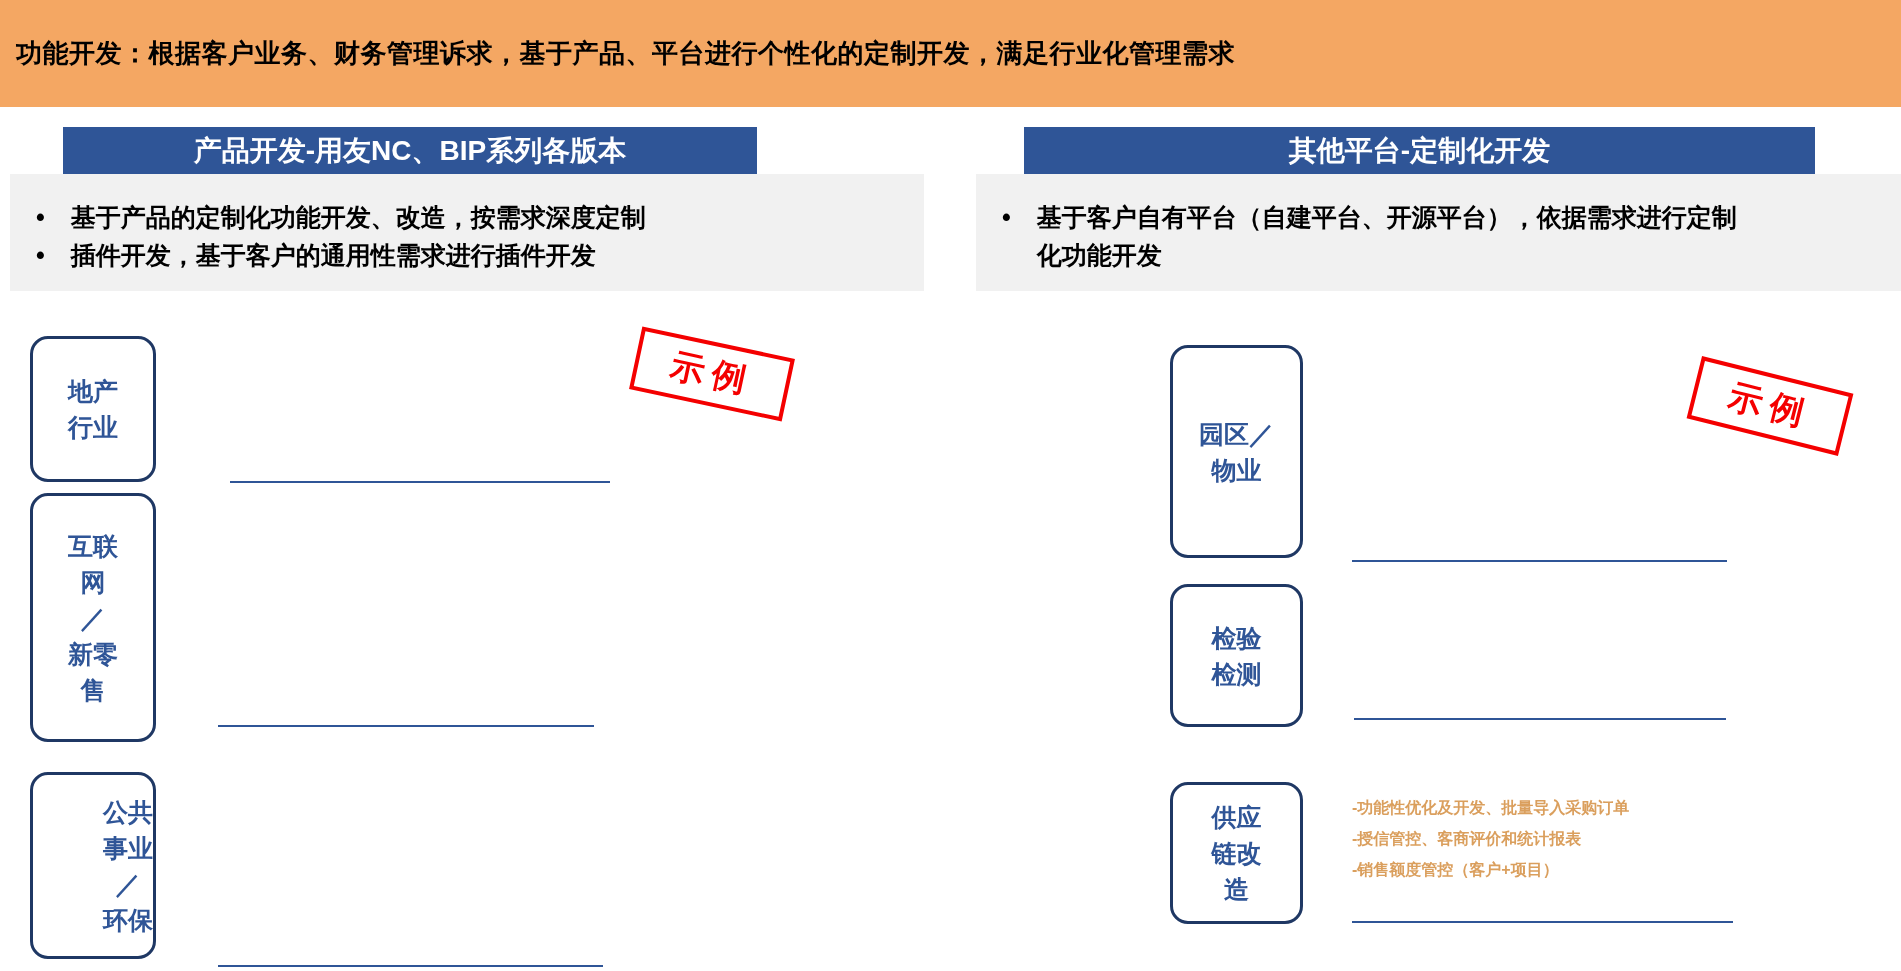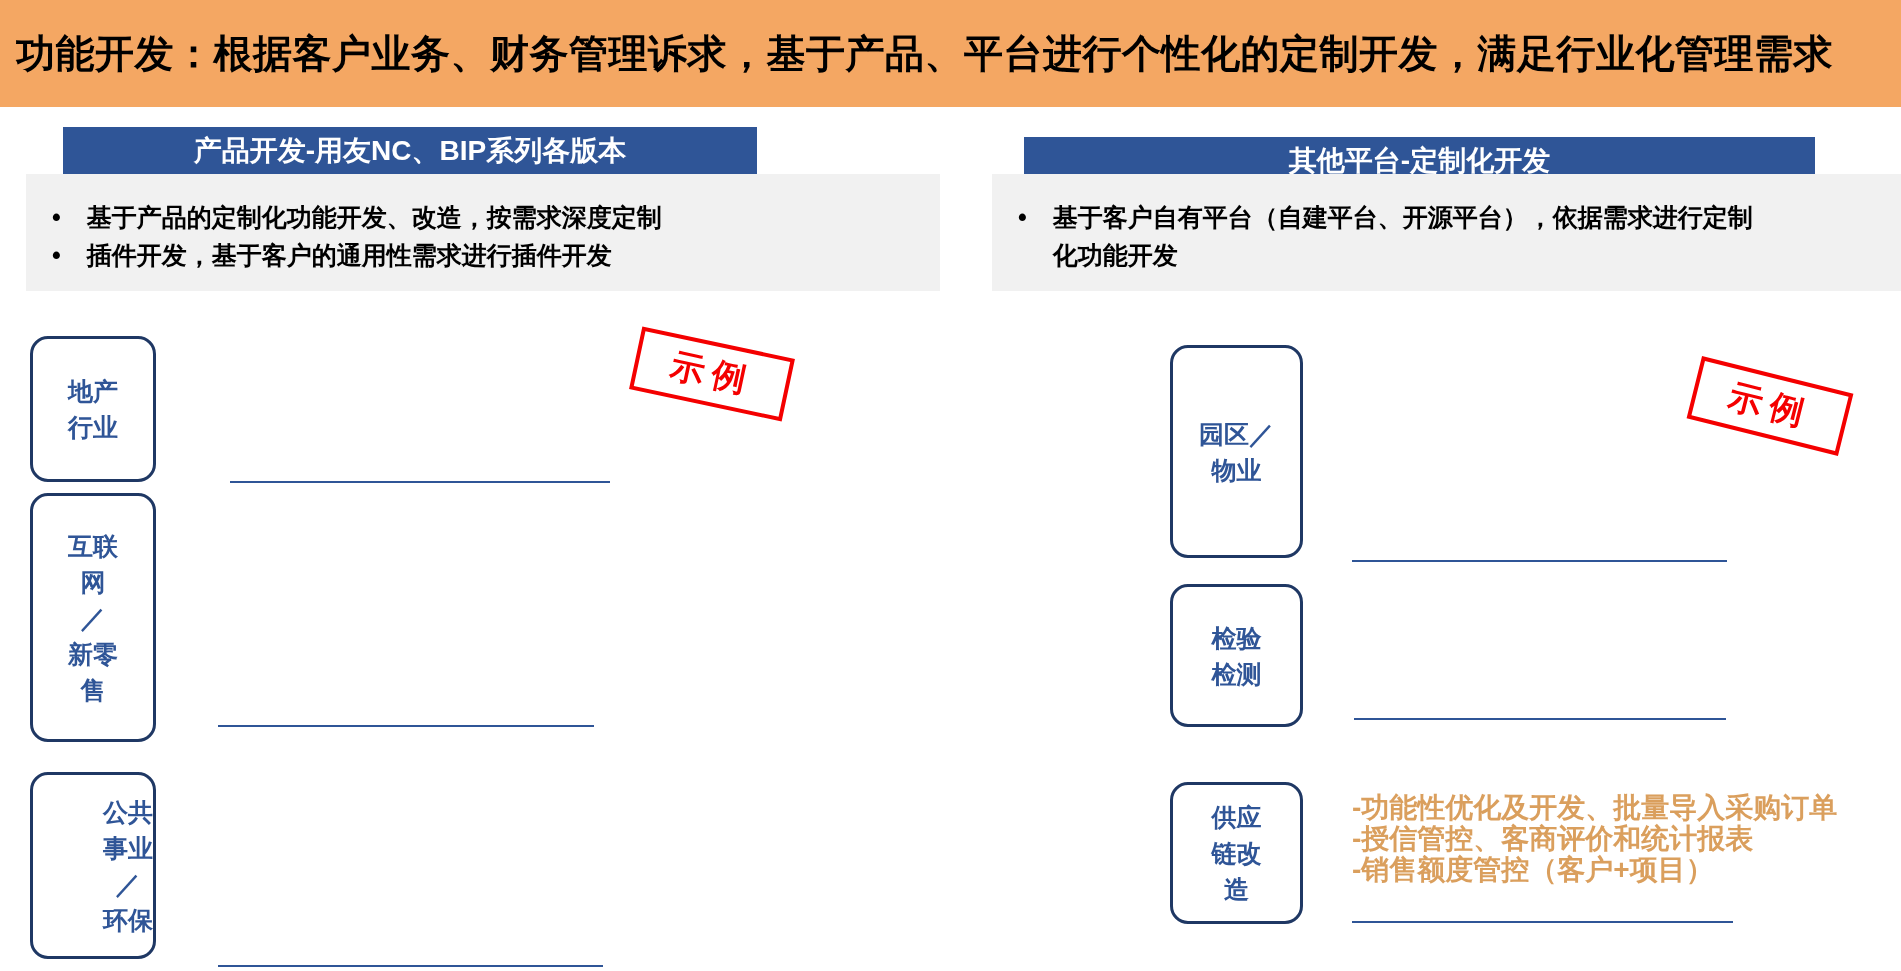--- a/index.html
+++ b/index.html
@@ -6,31 +6,31 @@
   html, body { background:#ffffff; }
   body { font-family:"Liberation Sans","DejaVu Sans",sans-serif; }
 
   .slide { position:relative; width:1901px; height:971px; background:#ffffff; overflow:hidden; }
 
   .banner {
     position:absolute; left:0; top:0; width:1901px; height:107px;
     background:var(--banner-bg,#F4A763);
     display:flex; align-items:center;
   }
-  .banner-title { font-size:39px; font-weight:700; color:#000; padding-left:16px; letter-spacing:0.5px; }
+  .banner-title { font-size:26px; font-weight:700; color:#000; padding-left:16px; letter-spacing:0.5px; }
 
   .header-bar {
     position:absolute; height:47px; background:var(--header-bg,#2F5597);
     color:var(--header-text,#ffffff); display:flex; align-items:center; justify-content:center;
     font-size:28px; font-weight:700;
   }
   .header-bar.left  { left:63px;   top:127px; width:694px; }
-  .header-bar.right { left:1024px; top:137px; width:791px; }
+  .header-bar.right { left:1024px; top:127px; width:791px; }
 
-  .gray-panel { position:absolute; top:174px; height:117px; background:var(--panel-bg,#F1F1F1); padding-top:24px;margin-left:16px; }
+  .gray-panel { position:absolute; top:174px; height:117px; background:var(--panel-bg,#F1F1F1); padding-top:24px; }
   .gray-panel.left  { left:10px;  width:914px; }
   .gray-panel.right { left:976px; width:1095px; }
 
   .bullet { display:flex; align-items:flex-start; color:#000; font-size:25px; font-weight:700; line-height:38px; }
   .bullet::before { content:"•"; flex:0 0 auto; margin-left:26px; margin-right:26px; }
   .gray-panel.right .bullet-text { max-width:712px; }
 
   .industry-box {
     position:absolute; border:3px solid var(--box-border,#1F3864); border-radius:18px;
     display:flex; align-items:center; justify-content:center; text-align:center; background:transparent;
@@ -43,21 +43,21 @@
   .blue-line { position:absolute; height:0; border-top:2px solid var(--line-blue,#2F5597); }
 
   .stamp {
     position:absolute; border:4px solid var(--stamp-red,#F40000); color:var(--stamp-red,#F40000);
     font-size:34px; font-weight:700; padding:5px 32px; letter-spacing:8px; background:transparent;
   }
   .stamp.left  { left:634px;  top:342px; transform:rotate(12deg); }
   .stamp.right { left:1692px; top:374px; transform:rotate(14deg); }
 
   .notes { position:absolute; left:1352px; top:792px; }
-  .note-line { color:var(--note-orange,#D99A55); font-size:28px; font-weight:700; line-height:31px; opacity:0.95; }
+  .note-line { color:var(--note-orange,#D99A55); font-size:16px; font-weight:700; line-height:31px; opacity:0.95; }
 </style>
 </head>
 <body>
 
 <div class="slide">
 
   <header class="banner">
     <div class="banner-title">功能开发：根据客户业务、财务管理诉求，基于产品、平台进行个性化的定制开发，满足行业化管理需求</div>
   </header>
 

